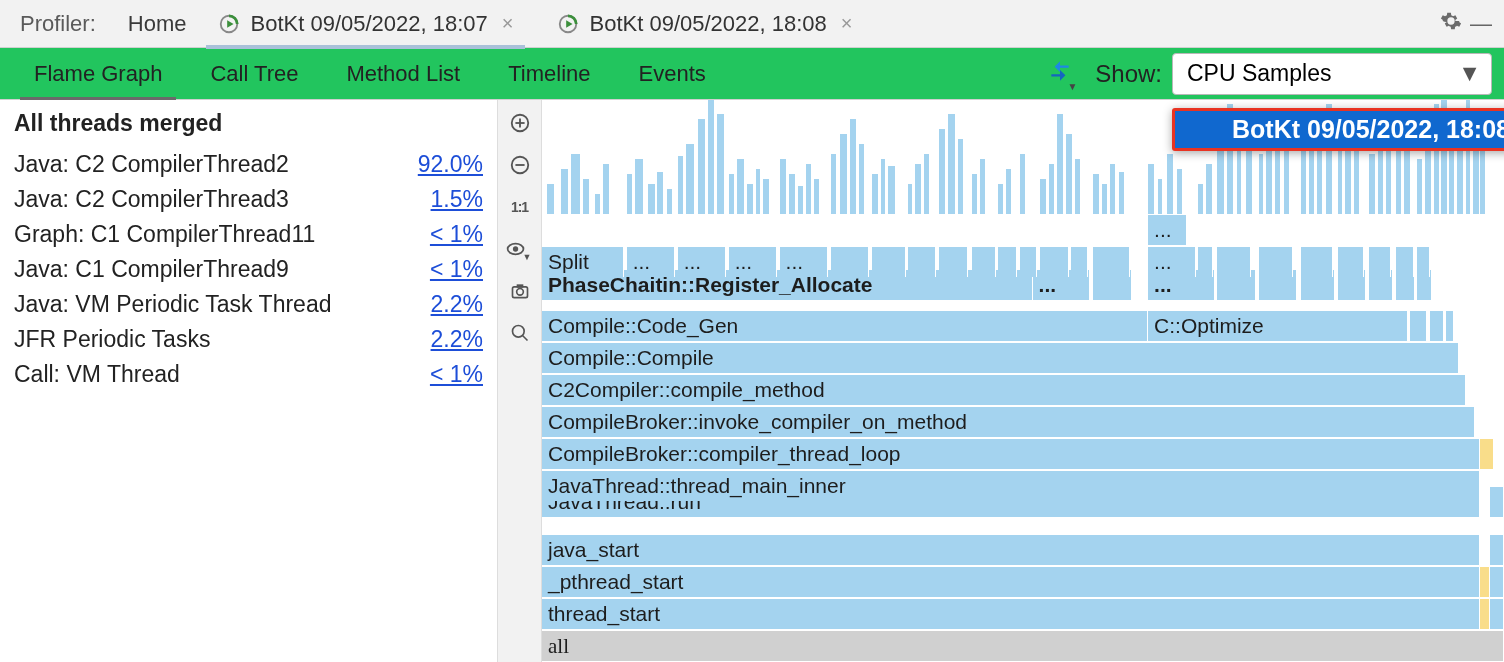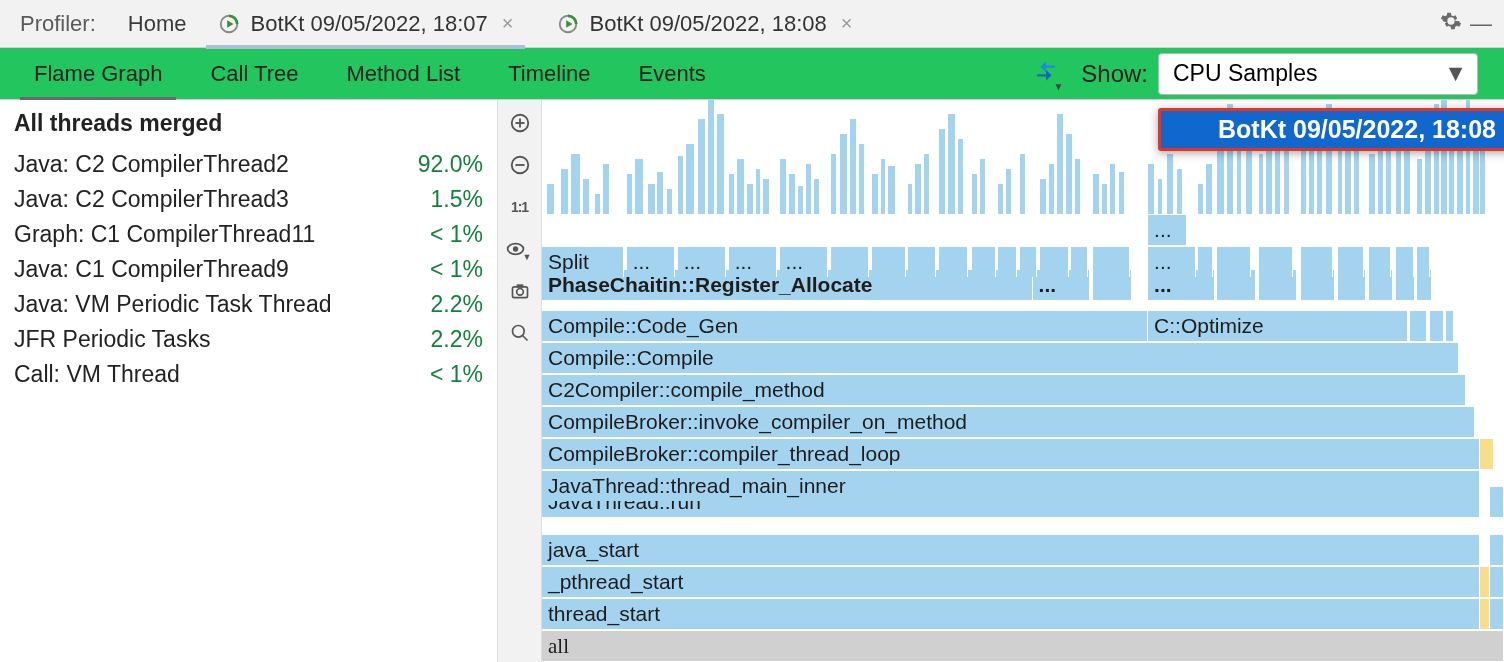--- a/index.html
+++ b/index.html
@@ -98,21 +98,21 @@
   .diff-icon {
     width: 30px; text-align: center;
     font-size: 22px; color: #3b74c1;
     cursor: pointer;
     margin-right: 20px;
     position: relative;
   }
   .show-group {
     display: flex;
     align-items: center;
-    margin-right: 26px;
+    margin-right: 12px;
   }
   .show-label {
     font-size: 24px;
     color: #222;
     margin-right: 10px;
   }
   .show-select {
     position: relative;
     width: 320px;
     height: 42px;
@@ -164,21 +164,21 @@
     font-weight: 700;
     margin-bottom: 10px;
   }
   .thread-row {
     display: flex;
     justify-content: space-between;
     padding: 4px 0;
     cursor: pointer;
     gap: 40px;
   }
-  .thread-row .pct { color: #15803d; }
+  .thread-row .pct { color: #1d4ed8; text-decoration: underline; }
 
   .flame-panel {
     flex: 1;
     display: flex;
     background: #fefefe;
   }
   .tool-strip {
     width: 44px;
     background: #f2f2f2;
     border-right: 1px solid #ddd;

